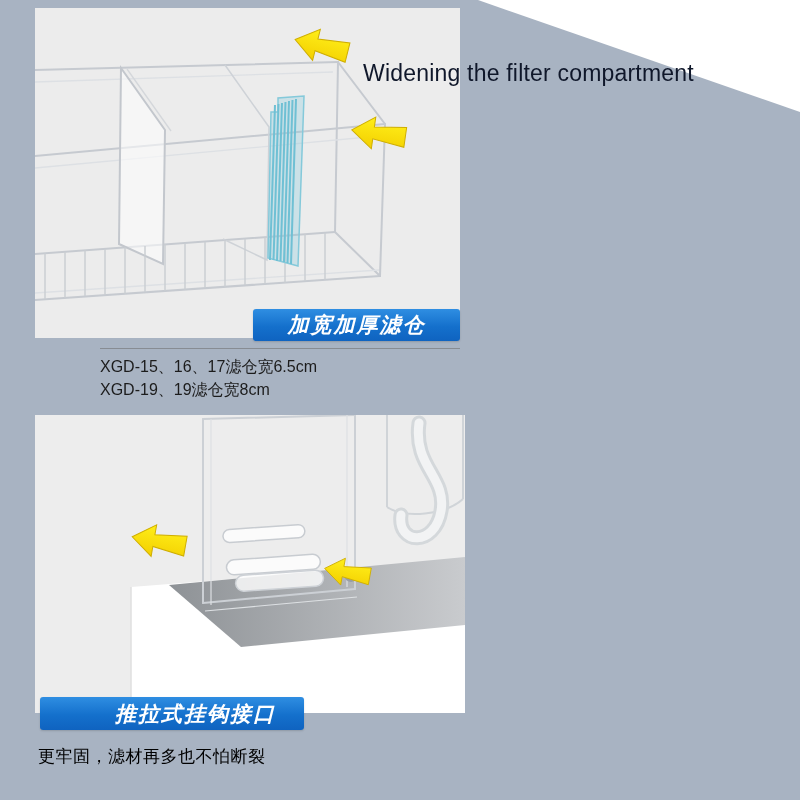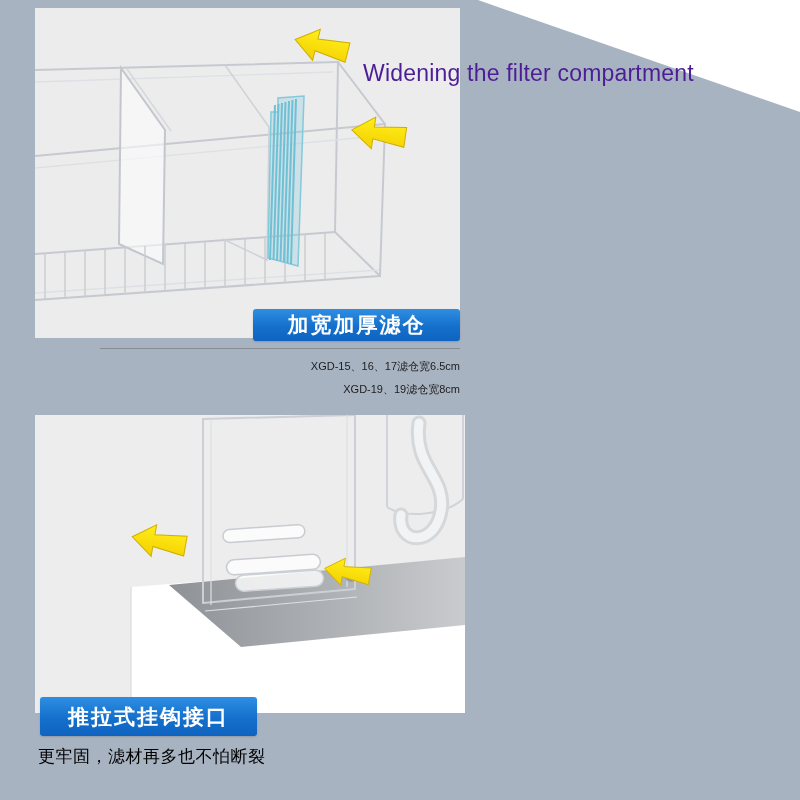--- a/index.html
+++ b/index.html
@@ -12,42 +12,43 @@
   }
   .corner-wedge{
     position:absolute;left:478px;top:0;width:322px;height:112px;
     background:#ffffff;
     clip-path:polygon(0 0,100% 0,100% 100%);
   }
   .photo{position:absolute;background:#ececec;}
   .photo1{left:35px;top:8px;width:425px;height:330px;}
   .photo2{left:35px;top:415px;width:430px;height:298px;}
   .caption{
-    position:absolute;color:#4c1d95;font-size:23px;white-space:nowrap;
+    position:absolute;color:#0f172a;font-size:23px;white-space:nowrap;
     letter-spacing:.2px;
   }
   .caption1{left:363px;top:60px;}
   .caption2{left:494px;top:594px;}
   .badge{
     position:absolute;
     background:linear-gradient(180deg,#2f8ee2 0%,#1470cc 55%,#0f63c0 100%);
     color:#ffffff;font-weight:bold;font-size:21px;
     display:flex;align-items:center;justify-content:center;
     letter-spacing:2px;border-radius:3px;
     box-shadow:0 1px 2px rgba(0,0,0,.15);
+    font-style:italic;
   }
   .badge1{left:253px;top:309px;width:207px;height:32px;}
-  .badge2{left:40px;top:697px;width:217px;height:39px;}
+  .badge2{left:40px;top:697px;width:217px;height:33px;padding-left:47px;}
   .divider{
     position:absolute;left:100px;top:348px;width:360px;height:1px;
     background:#878c93;
   }
   .spec{
     position:absolute;left:100px;top:355px;width:360px;
-    text-align:right;font-size:11px;line-height:23px;color:#1c1c1c;
+    text-align:left;font-size:16px;line-height:23px;color:#1c1c1c;
   }
   .note{
     position:absolute;left:38px;top:745px;
     font-size:17px;color:#000000;letter-spacing:.5px;white-space:nowrap;
   }
   svg{display:block;}
 </style>
 </head>
 <body>
 

